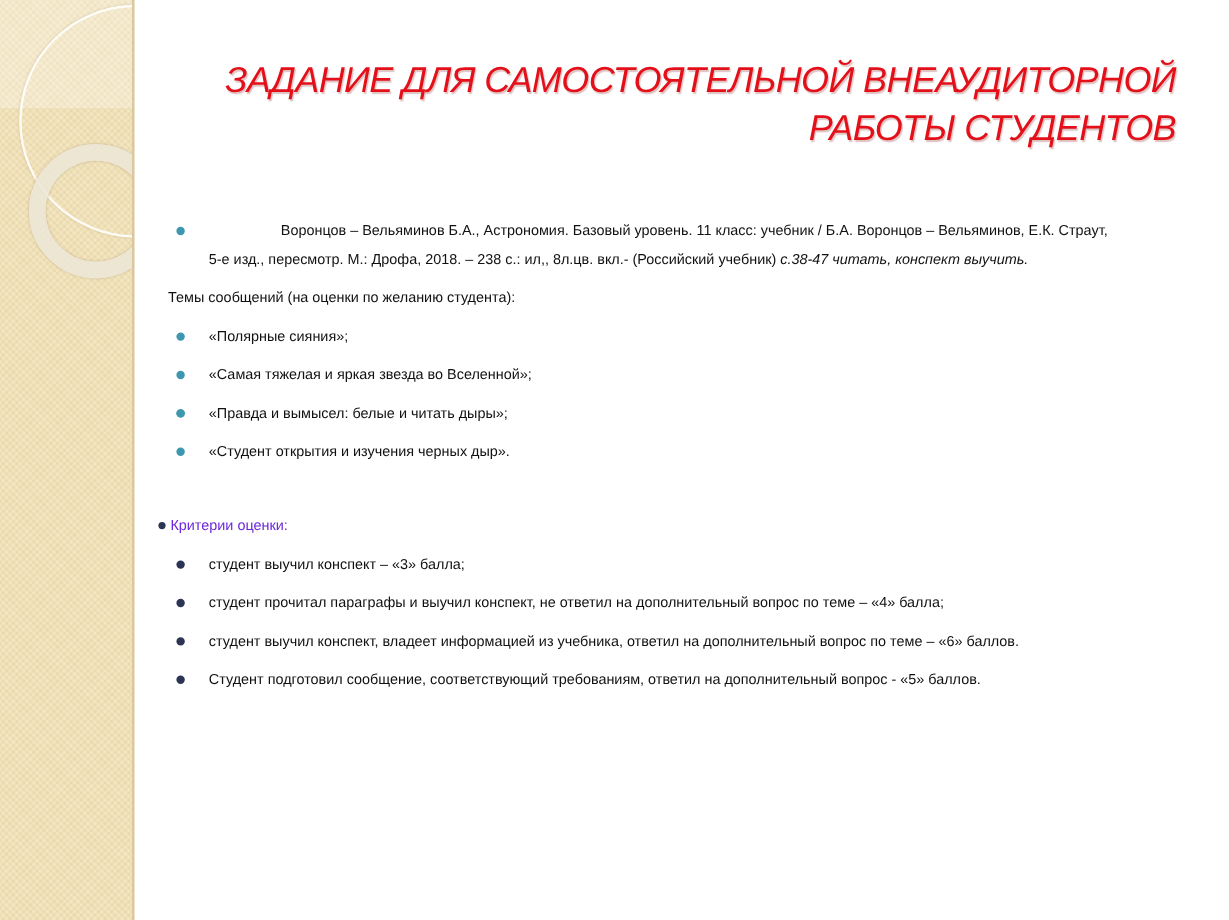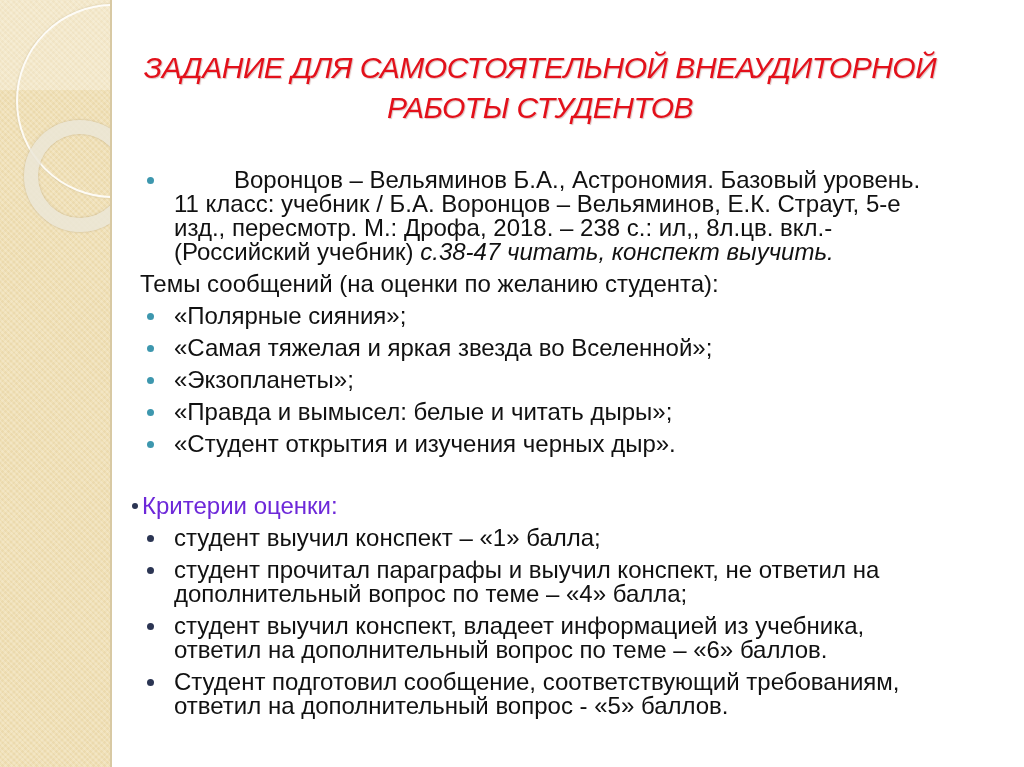--- a/index.html
+++ b/index.html
@@ -30,30 +30,30 @@
     }
     .ring-small {
       position: absolute; left: 24px; top: 120px; width: 112px; height: 112px;
       border-radius: 50%;
       border: 14px solid rgba(235,230,215,0.85);
       box-shadow: 0 0 2px rgba(160,140,100,0.6), inset 0 0 2px rgba(160,140,100,0.6);
       box-sizing: border-box;
     }
     .title {
       position: absolute; left: 100px; top: 48px; width: 880px;
-      text-align: center;
+      text-align: right;
       color: #e3101a;
       font-style: italic;
       font-size: 30px; line-height: 40px;
       letter-spacing: -0.5px;
       text-shadow: 1px 1px 1px rgba(120,0,0,0.25);
     }
     .content {
-      position: absolute; left: 140px; top: 168px; width: 790px;
-      font-size: 24px; color: #111;
+      position: absolute; left: 140px; top: 180px; width: 790px;
+      font-size: 12px; color: #111;
     }
     .item { position: relative; padding-left: 34px; line-height: 24px; margin-bottom: 8px; }
     .bullet {
       position: absolute; left: 7px; top: 9px; width: 7px; height: 7px; border-radius: 50%;
       background: #3d97ae;
     }
     .bullet.dark { background: #2b3553; }
     .ref-indent { display: inline-block; width: 60px; }
     .italic { font-style: italic; }
     .plain { line-height: 24px; margin-bottom: 8px; padding-left: 0; }
@@ -90,41 +90,40 @@
     <div class="item">
       <span class="bullet"></span>
       <span>«Полярные сияния»;</span>
     </div>
     <div class="item">
       <span class="bullet"></span>
       <span>«Самая тяжелая и яркая звезда во Вселенной»;</span>
     </div>
     <div class="item">
       <span class="bullet"></span>
-      <span>«Экзопланеты»;</span>
     </div>
     <div class="item">
       <span class="bullet"></span>
       <span>«Правда и вымысел: белые и читать дыры»;</span>
     </div>
     <div class="item">
       <span class="bullet"></span>
       <span>«Студент открытия и изучения черных дыр».</span>
     </div>
   </div>
 
   <div class="criteria-head">
     <span class="bullet dark"></span>
     <span>Критерии оценки:</span>
   </div>
 
   <div class="crit">
     <div class="item">
       <span class="bullet dark"></span>
-      <span>студент  выучил конспект – «1» балла;</span>
+      <span>студент  выучил конспект – «3» балла;</span>
     </div>
     <div class="item">
       <span class="bullet dark"></span>
       <span>студент прочитал параграфы и выучил конспект, не ответил на дополнительный вопрос  по теме – «4» балла;</span>
     </div>
     <div class="item">
       <span class="bullet dark"></span>
       <span>студент выучил конспект, владеет информацией из учебника, ответил на дополнительный вопрос  по теме – «6» баллов.</span>
     </div>
     <div class="item">

